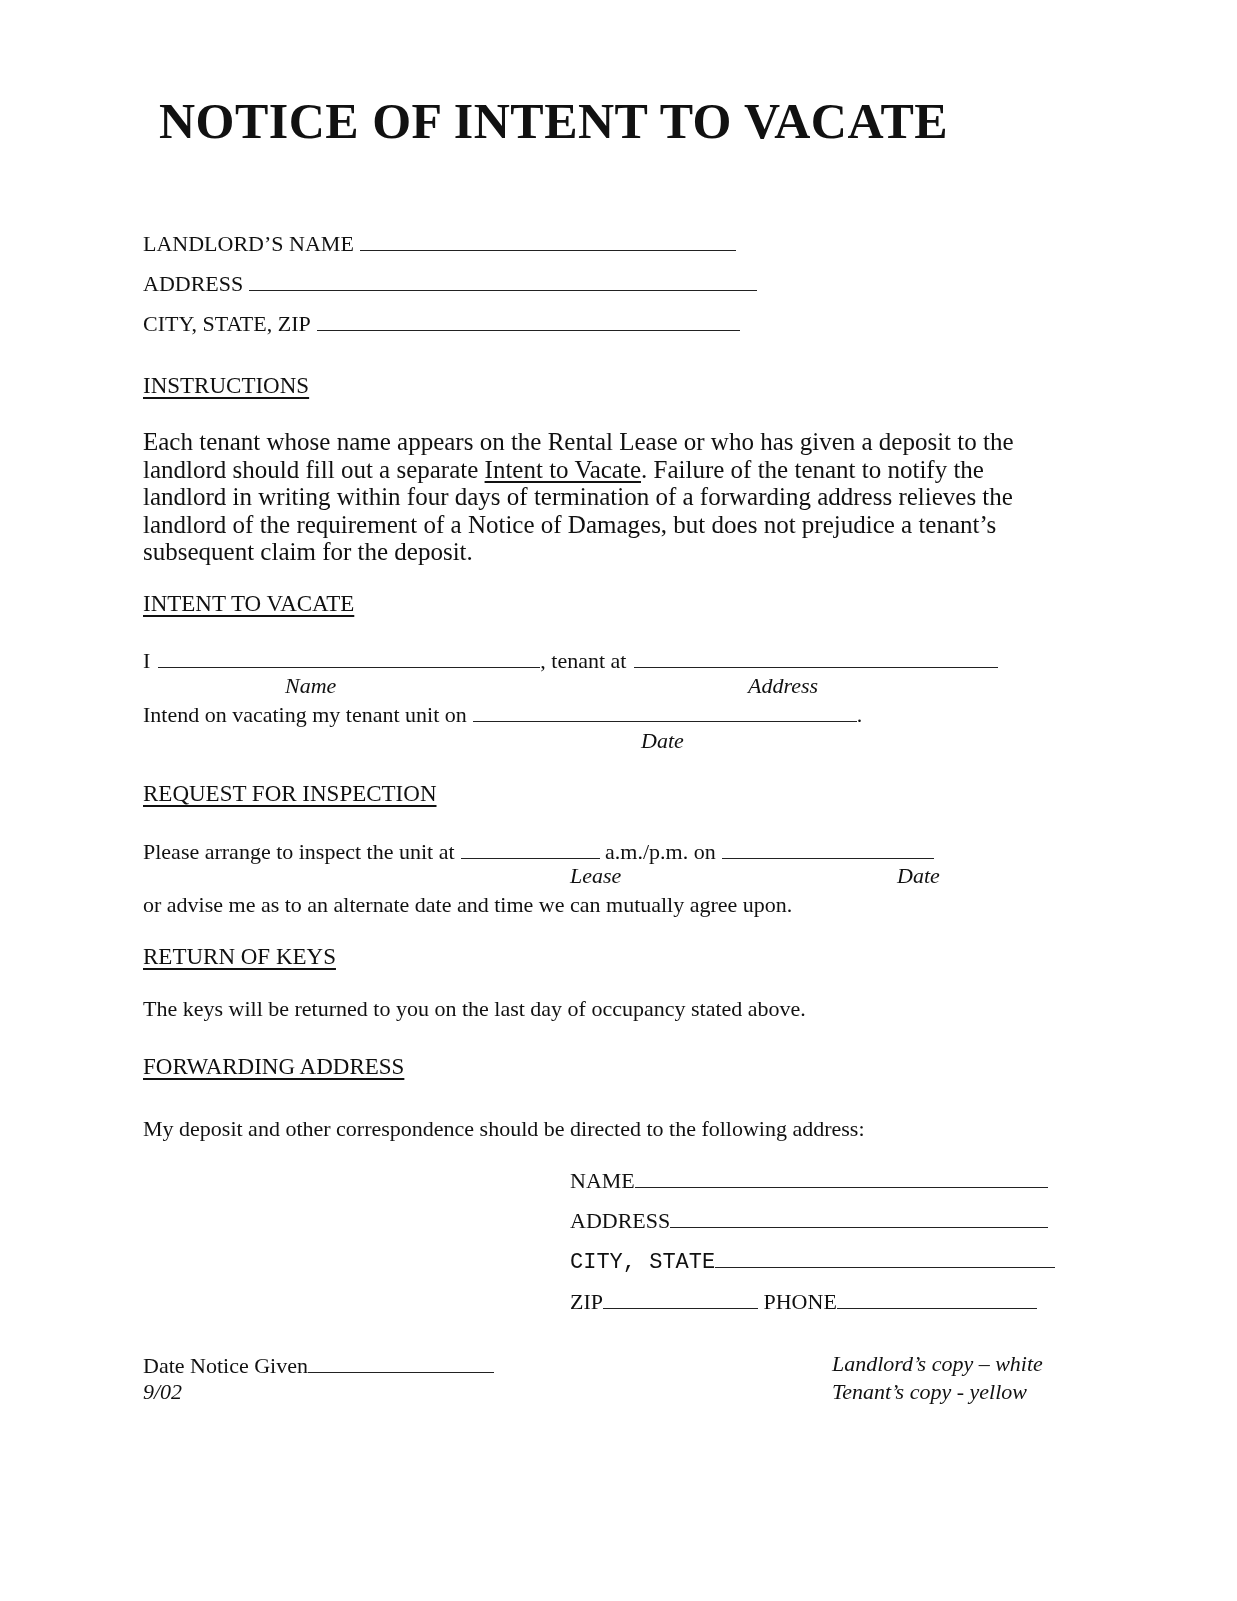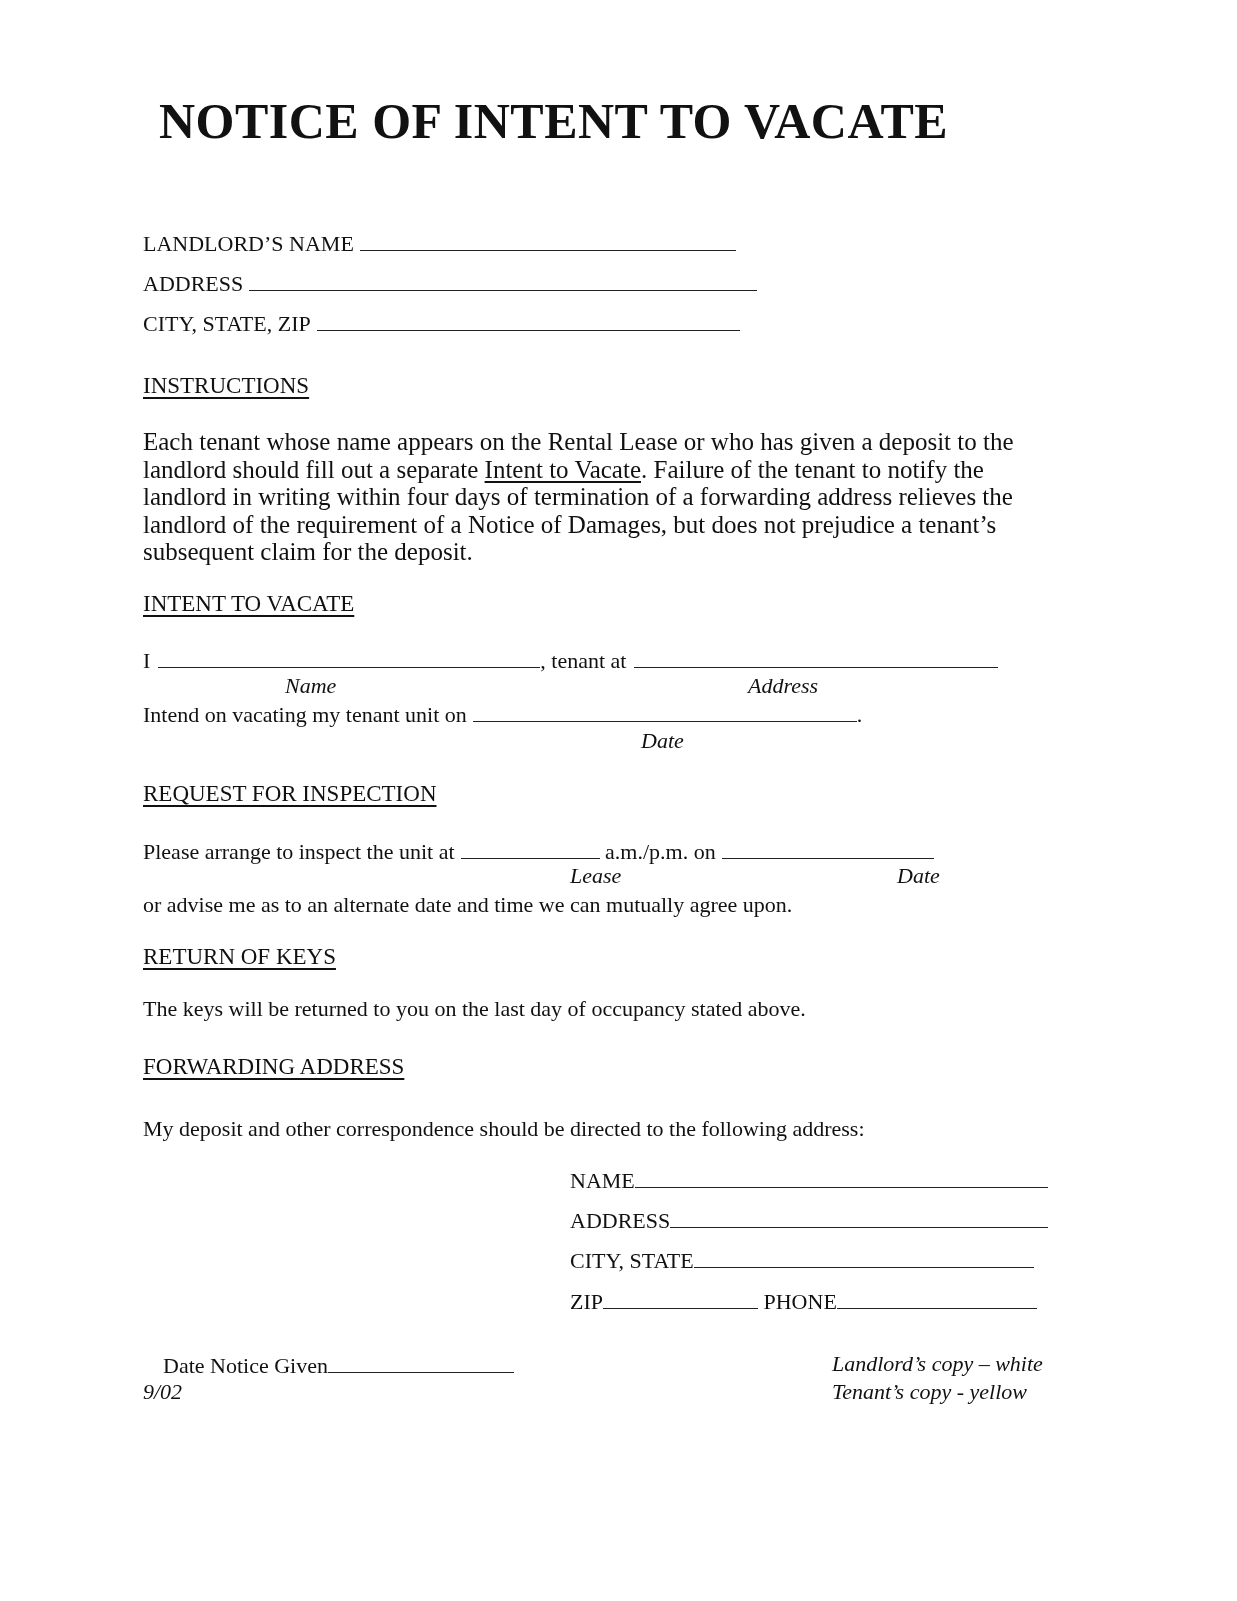--- a/index.html
+++ b/index.html
@@ -92,26 +92,26 @@
 
 <div class="abs heading" style="left:143px; top:1054px;">FORWARDING ADDRESS</div>
 <div class="abs txt" style="left:143px; top:1109px;margin-top:6px;">My deposit and other correspondence should be directed to the following address:</div>
 
 <div class="abs txt" style="left:570px; top:1165px;">
   <span>NAME</span><span class="line tight" style="width:413px;"></span>
 </div>
 <div class="abs txt" style="left:570px; top:1205px;">
   <span>ADDRESS</span><span class="line tight" style="width:378px;"></span>
 </div>
-<div class="abs txt" style="left:570px; top:1245px;">
+<div class="abs txt" style="left:570px; top:1245px;font-family:Liberation Mono, monospace;">
   <span>CITY, STATE</span><span class="line tight" style="width:340px;"></span>
 </div>
 <div class="abs txt" style="left:570px; top:1286px;">
   <span>ZIP</span><span class="line tight" style="width:155px;"></span>
   <span>PHONE</span><span class="line tight" style="width:200px;"></span>
 </div>
 
-<div class="abs txt" style="left:143px; top:1350px;margin-left:20px;">
+<div class="abs txt" style="left:143px; top:1350px;">
   <span>Date Notice Given</span><span class="line tight" style="width:186px;"></span>
 </div>
 <div class="abs txt italic" style="left:143px; top:1378px;">9/02</div>
 <div class="abs txt italic" style="left:832px; top:1350px;">Landlord’s copy – white</div>
 <div class="abs txt italic" style="left:832px; top:1378px;">Tenant’s copy - yellow</div>
 
 </body></html>

